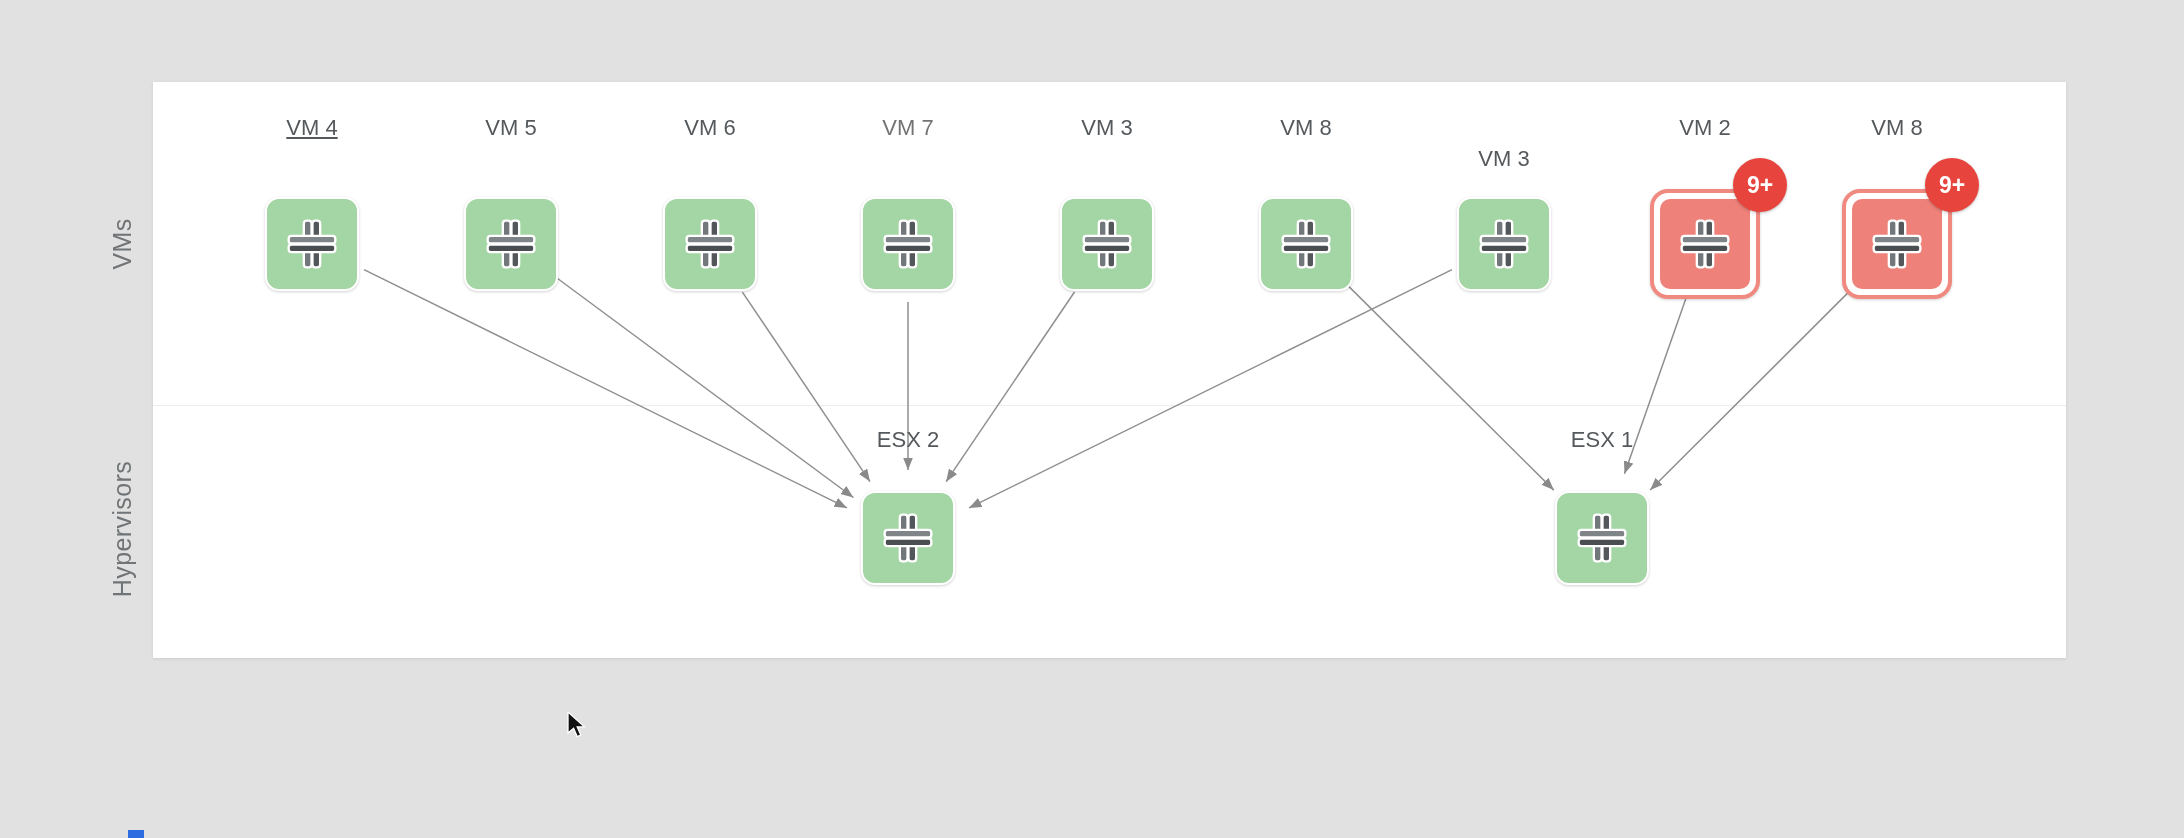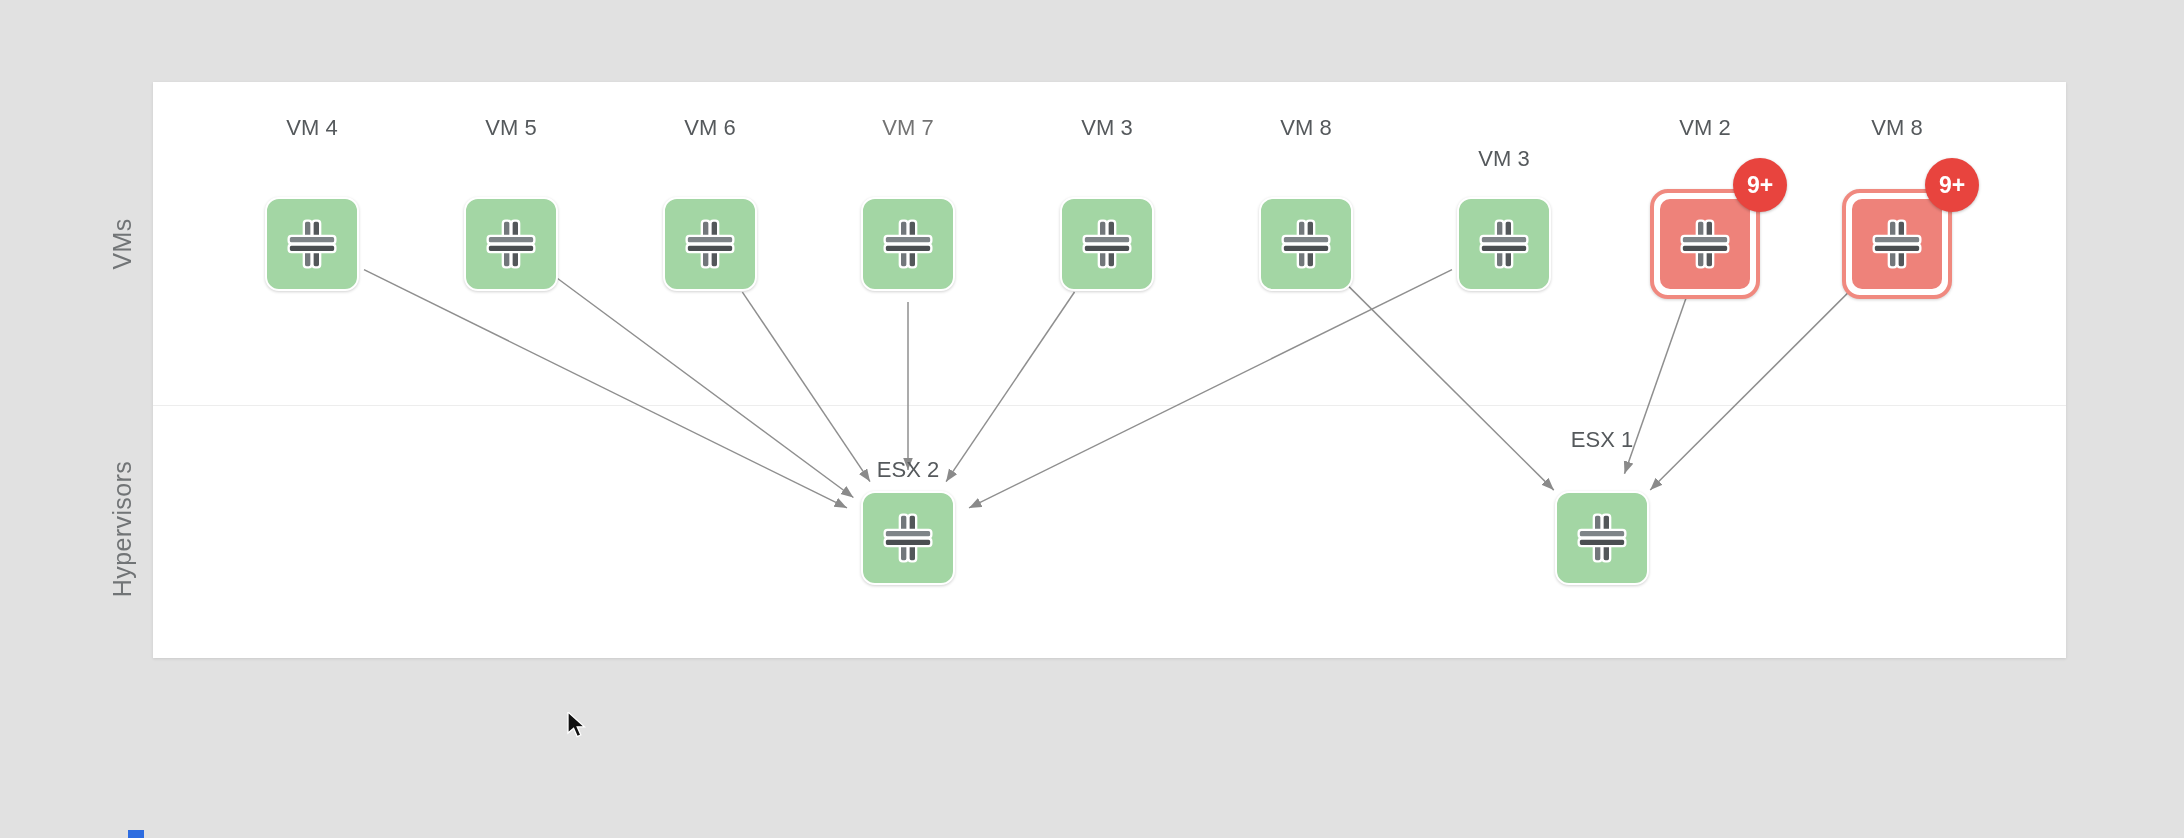--- a/index.html
+++ b/index.html
@@ -142,21 +142,21 @@
     <line x1="908.0" y1="302.0" x2="908.0" y2="470.0" stroke="#8f8f8f" stroke-width="1.5" marker-end="url(#arrow)"></line>
     <line x1="1074.5" y1="292.0" x2="946.1" y2="481.7" stroke="#8f8f8f" stroke-width="1.5" marker-end="url(#arrow)"></line>
     <line x1="1347.2" y1="284.9" x2="1553.8" y2="490.1" stroke="#8f8f8f" stroke-width="1.5" marker-end="url(#arrow)"></line>
     <line x1="1452.0" y1="269.7" x2="969.0" y2="507.9" stroke="#8f8f8f" stroke-width="1.5" marker-end="url(#arrow)"></line>
     <line x1="1685.8" y1="298.7" x2="1624.5" y2="473.8" stroke="#8f8f8f" stroke-width="1.5" marker-end="url(#arrow)"></line>
     <line x1="1855.9" y1="284.9" x2="1650.2" y2="490.0" stroke="#8f8f8f" stroke-width="1.5" marker-end="url(#arrow)"></line>
   </svg>
 
 <div id="nodes">
     <div class="node node--vm" style="left: 312px; top: 244px;">
-      <div class="node-label" style="color: rgb(85, 89, 92);">VM 4</div>
+      <div class="node-label" style="color: rgb(85, 89, 92); text-decoration: underline;">VM 4</div>
       <div class="node-box ok">
         <svg class="node-icon" viewBox="0 0 48 48">
           <g stroke="#ffffff" stroke-width="2" stroke-linejoin="round">
             <rect x="17" y="4" width="6.6" height="40" rx="2.4" fill="#72777b"></rect>
             <rect x="24.4" y="4" width="6.6" height="40" rx="2.4" fill="#53575a"></rect>
             <rect x="4" y="17" width="40" height="6.6" rx="2.4" fill="#7e8488"></rect>
             <rect x="4" y="24.4" width="40" height="6.6" rx="2.4" fill="#4a4e51"></rect>
           </g>
         </svg>
       </div>
@@ -265,21 +265,21 @@
               <rect x="24.4" y="4" width="6.6" height="40" rx="2.4" fill="#53575a"></rect>
               <rect x="4" y="17" width="40" height="6.6" rx="2.4" fill="#7e8488"></rect>
               <rect x="4" y="24.4" width="40" height="6.6" rx="2.4" fill="#4a4e51"></rect>
             </g>
           </svg>
         </div>
       </div>
       <div class="badge" style="color: rgb(255, 255, 255);">9+</div>
     </div>
     <div class="node node--host" style="left: 908px; top: 538px;">
-      <div class="node-label" style="color: rgb(85, 89, 92); margin-top: 30px;">ESX 2</div>
+      <div class="node-label" style="color: rgb(85, 89, 92);">ESX 2</div>
       <div class="node-box ok">
         <svg class="node-icon" viewBox="0 0 48 48">
           <g stroke="#ffffff" stroke-width="2" stroke-linejoin="round">
             <rect x="17" y="4" width="6.6" height="40" rx="2.4" fill="#72777b"></rect>
             <rect x="24.4" y="4" width="6.6" height="40" rx="2.4" fill="#53575a"></rect>
             <rect x="4" y="17" width="40" height="6.6" rx="2.4" fill="#7e8488"></rect>
             <rect x="4" y="24.4" width="40" height="6.6" rx="2.4" fill="#4a4e51"></rect>
           </g>
         </svg>
       </div>

